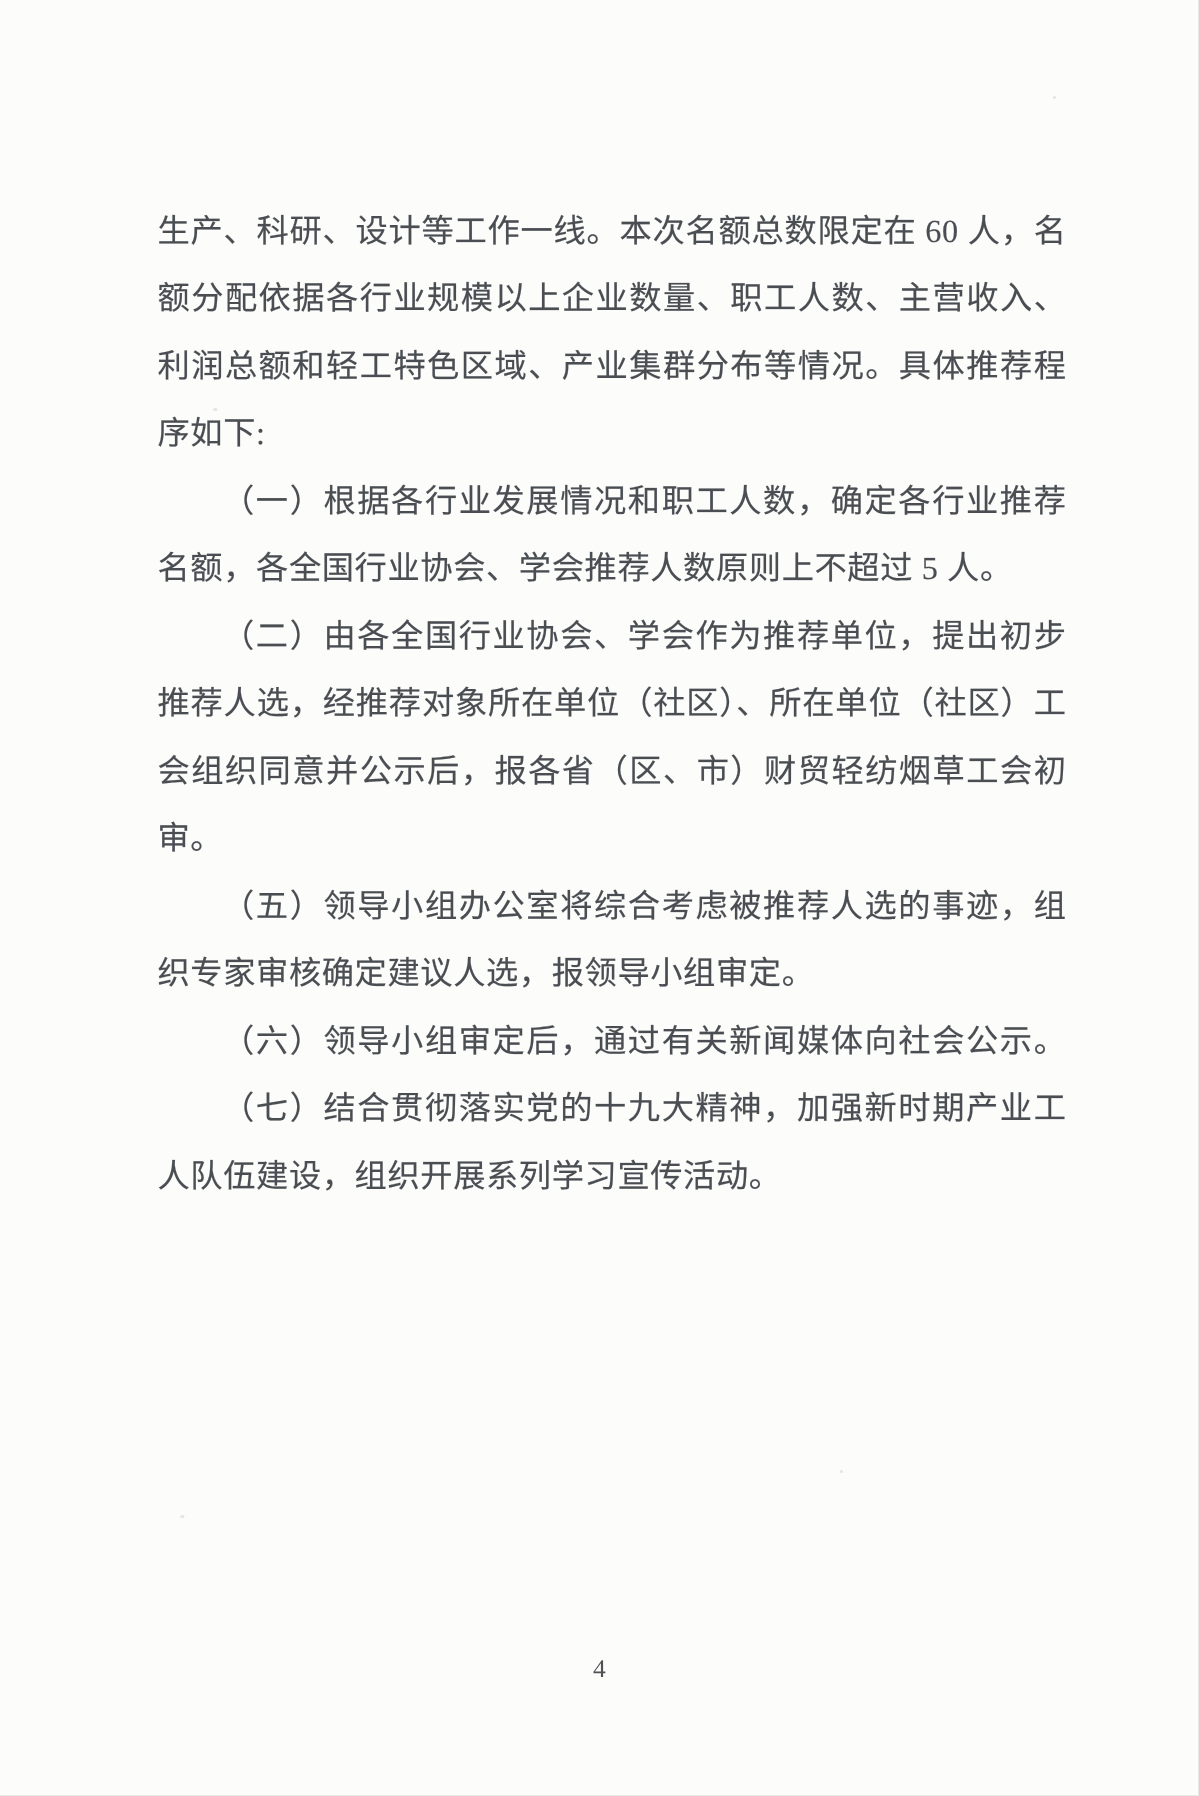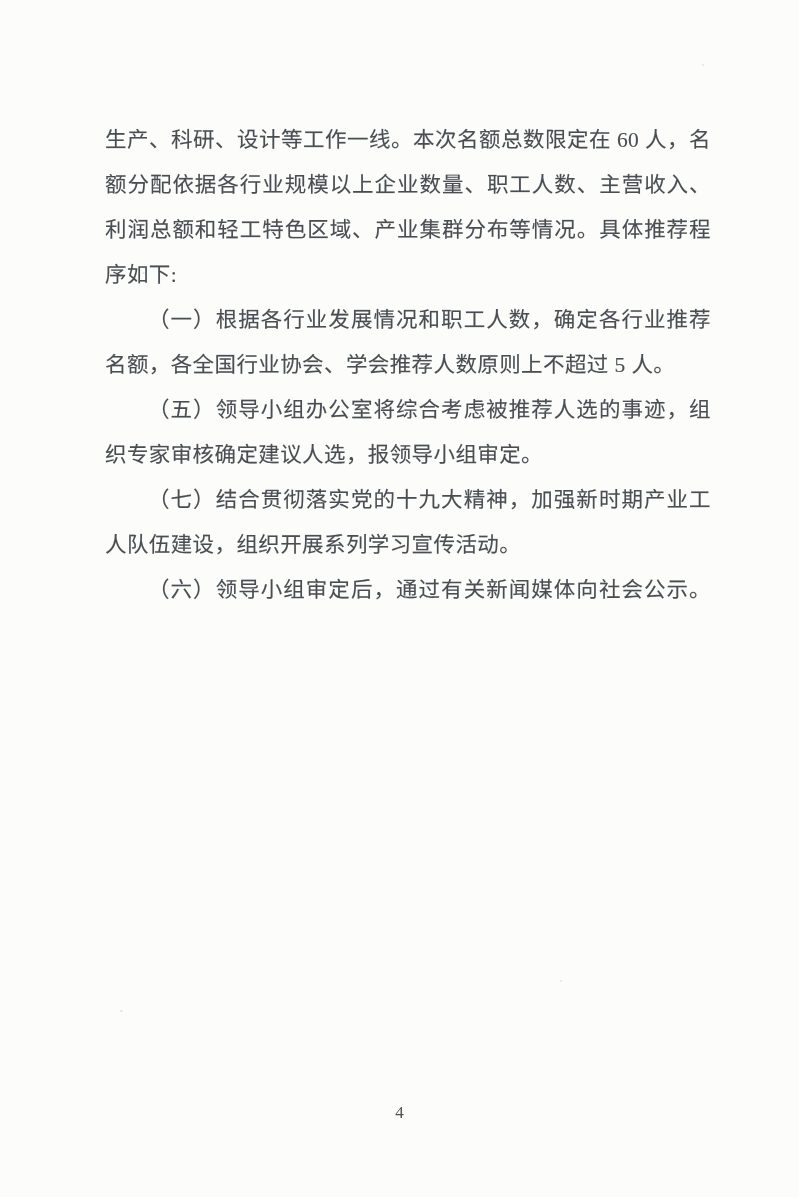--- a/index.html
+++ b/index.html
@@ -24,21 +24,21 @@
     border-radius: 50%;
   }
   .speck-a { width: 3px; height: 2px; left: 142px; top: 272px; }
   .speck-b { width: 2px; height: 2px; left: 702px; top: 64px;  }
   .speck-c { width: 3px; height: 2px; left: 120px; top: 1010px; }
   .speck-d { width: 2px; height: 2px; left: 560px; top: 980px; }
 
   .document-body {
     position: absolute;
     left: 105px;
-    top: 118px;
+    top: 132px;
     width: 606px;
   }
   .para {
     margin: 0;
     font-size: 21.5px;
     line-height: 45px;
     letter-spacing: 0.4px;
     color: #4a4e53;
     text-align: justify;
     text-justify: inter-ideograph;
@@ -64,19 +64,20 @@
 <div class="page">
   <span class="scan-speck speck-a"></span>
   <span class="scan-speck speck-b"></span>
   <span class="scan-speck speck-c"></span>
   <span class="scan-speck speck-d"></span>
 
   <div class="document-body" style="color: rgb(74, 78, 83);">
 
   <p class="para">生产、科研、设计等工作一线。本次名额总数限定在 60 人，名额分配依据各行业规模以上企业数量、职工人数、主营收入、利润总额和轻工特色区域、产业集群分布等情况。具体推荐程序如下:</p>
       <p class="para indent">（一）根据各行业发展情况和职工人数，确定各行业推荐名额，各全国行业协会、学会推荐人数原则上不超过 5 人。</p>
+      <p class="para indent">（二）由各全国行业协会、学会作为推荐单位，提出初步推荐人选，经推荐对象所在单位（社区）、所在单位（社区）工会组织同意并公示后，报各省（区、市）财贸轻纺烟草工会初审。</p>
       <p class="para indent">（五）领导小组办公室将综合考虑被推荐人选的事迹，组织专家审核确定建议人选，报领导小组审定。</p>
+      <p class="para indent stretch">（六）领导小组审定后，通过有关新闻媒体向社会公示。</p>
       <p class="para indent">（七）结合贯彻落实党的十九大精神，加强新时期产业工人队伍建设，组织开展系列学习宣传活动。</p>
-      <p class="para indent stretch">（六）领导小组审定后，通过有关新闻媒体向社会公示。</p>
     </div>
 
   <div class="page-number">4</div>
 </div>
 
 </body></html>

